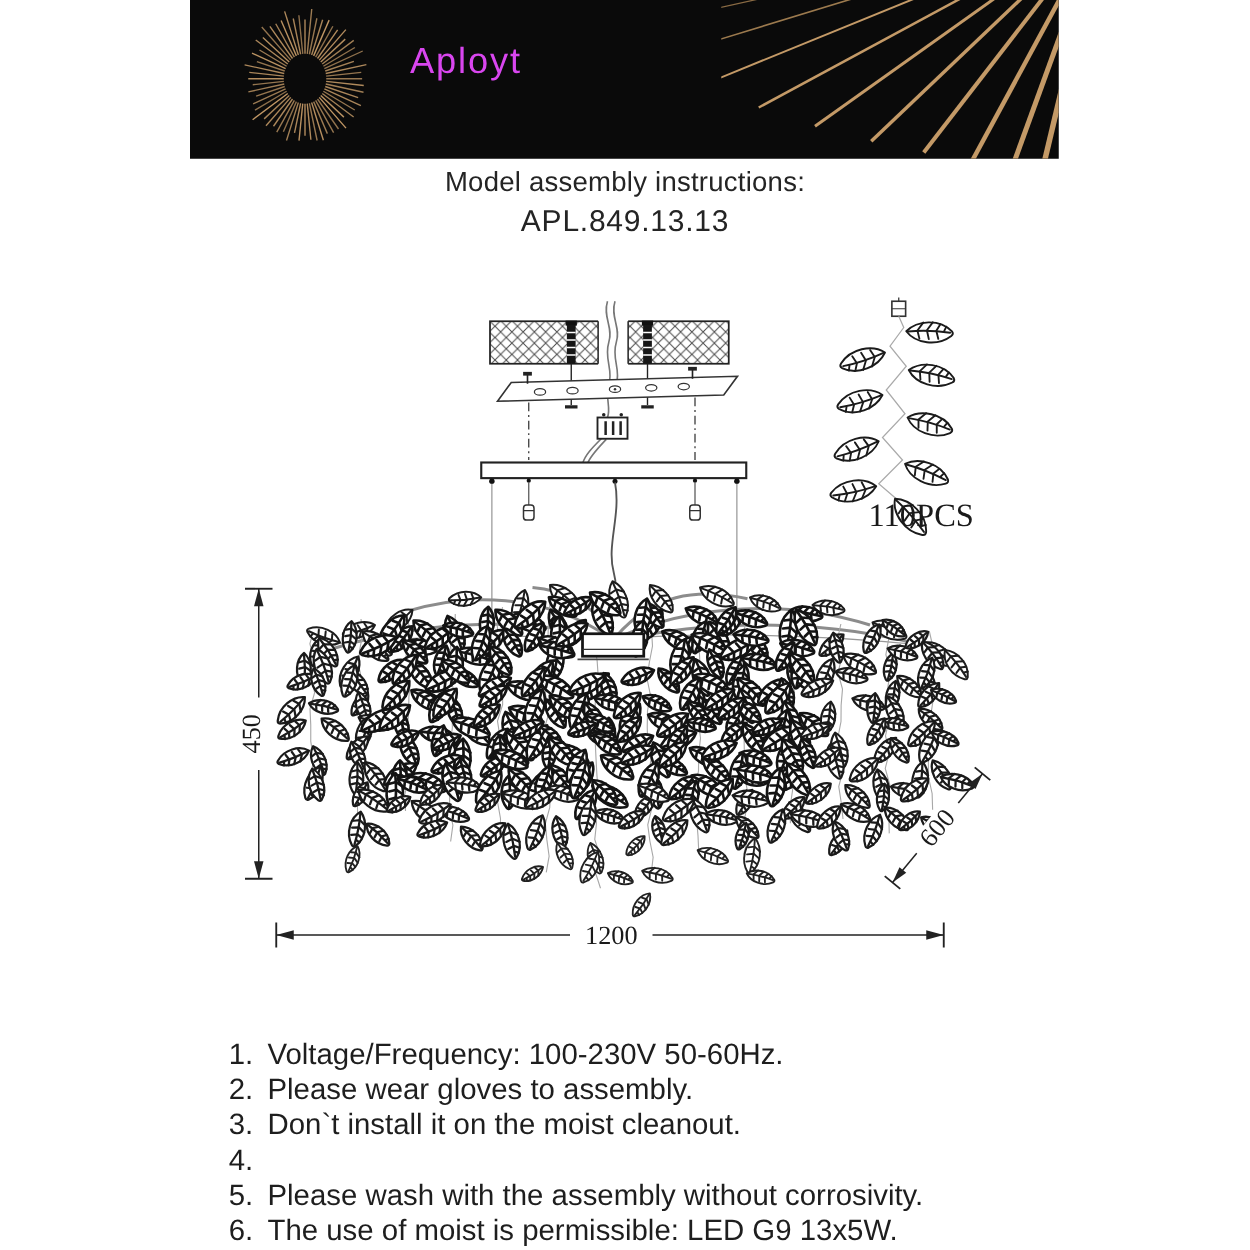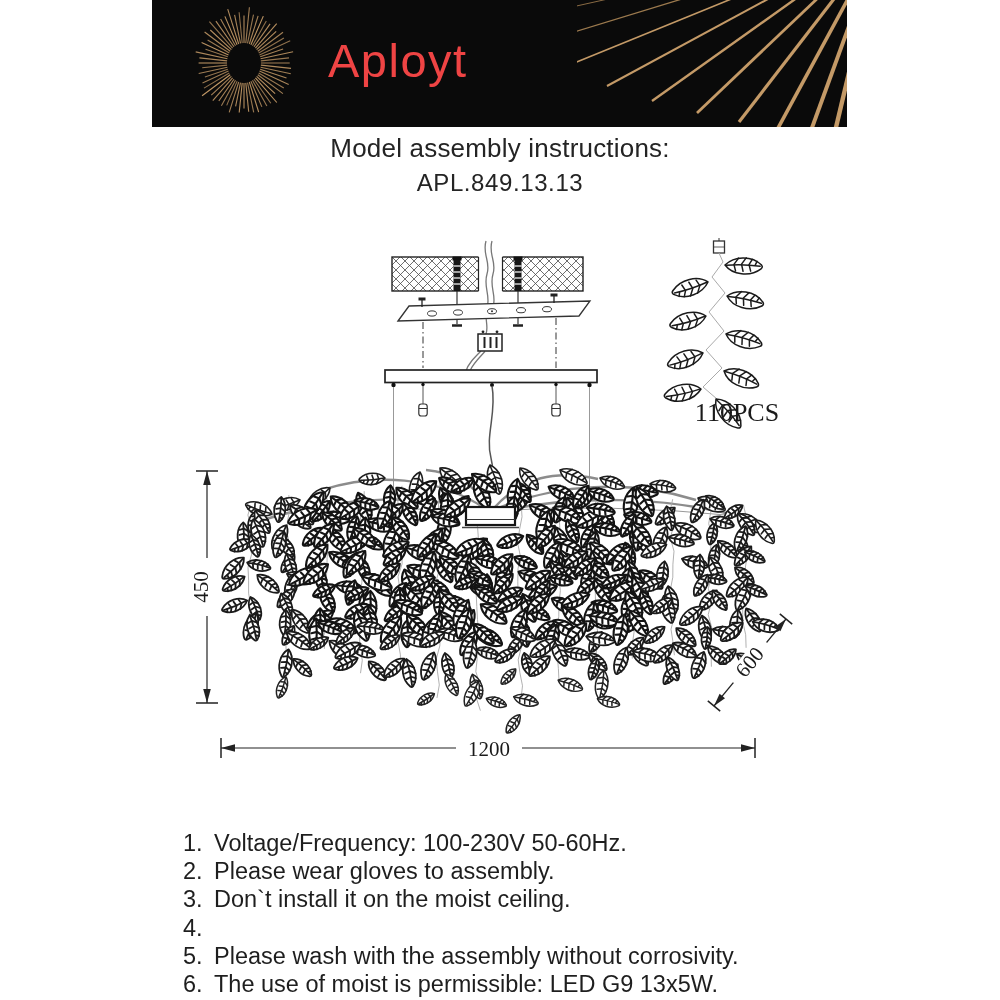--- a/index.html
+++ b/index.html
@@ -1,26 +1,26 @@
 <!DOCTYPE html>
 <html><head>
 <meta charset="utf-8">
 <style>
   html,body{margin:0;padding:0;background:#ffffff;}
   .page{position:relative;width:1000px;height:1000px;background:#ffffff;overflow:hidden;
         font-family:"Liberation Sans",sans-serif;}
   
   .banner{position:absolute;left:152px;top:0;width:695px;height:127px;background:#0a0a0a;overflow:hidden;}
   .sunburst{position:absolute;left:26px;top:1px;}
-  .brand{position:absolute;left:176px;top:33px;font-size:47px;font-weight:400;
-         color:#ef4444;letter-spacing:1.5px;}
+  .brand{position:absolute;left:176px;top:33px;font-size:29px;font-weight:400;
+         color:#d946ef;letter-spacing:1.5px;}
   .rays{position:absolute;right:0;top:0;}
   
   .titleblock{position:absolute;left:0;top:133px;width:1000px;text-align:center;color:#242424;}
-  .title-h{font-size:26px;letter-spacing:.2px;}
+  .title-h{font-size:22px;letter-spacing:.2px;}
   .title-m{font-size:24px;margin-top:5px;letter-spacing:.6px;}
   
   .diagram{position:absolute;left:150px;top:230px;}
   .dimtext{font-family:"Liberation Serif",serif;font-size:21px;fill:#1a1a1a;}
   .pcstext{font-family:"Liberation Serif",serif;font-size:26px;fill:#1a1a1a;}
   
   .instructions{position:absolute;left:183px;top:829px;color:#1e1e1e;
                 font-size:23.5px;line-height:28.2px;}
   .irow{display:flex;}
   .inum{width:31px;flex:none;}
@@ -659,21 +659,21 @@
     <div class="irow">
       <span class="inum">1.</span>
       <span>Voltage/Frequency: 100-230V 50-60Hz.</span>
     </div>
     <div class="irow">
       <span class="inum">2.</span>
       <span>Please wear gloves to assembly.</span>
     </div>
     <div class="irow">
       <span class="inum">3.</span>
-      <span>Don`t install it on the moist ceiling.</span>
+      <span>Don`t install it on the moist cleanout.</span>
     </div>
     <div class="irow">
       <span class="inum">4.</span>
     </div>
     <div class="irow">
       <span class="inum">5.</span>
       <span>Please wash with the assembly without corrosivity.</span>
     </div>
     <div class="irow">
       <span class="inum">6.</span>

